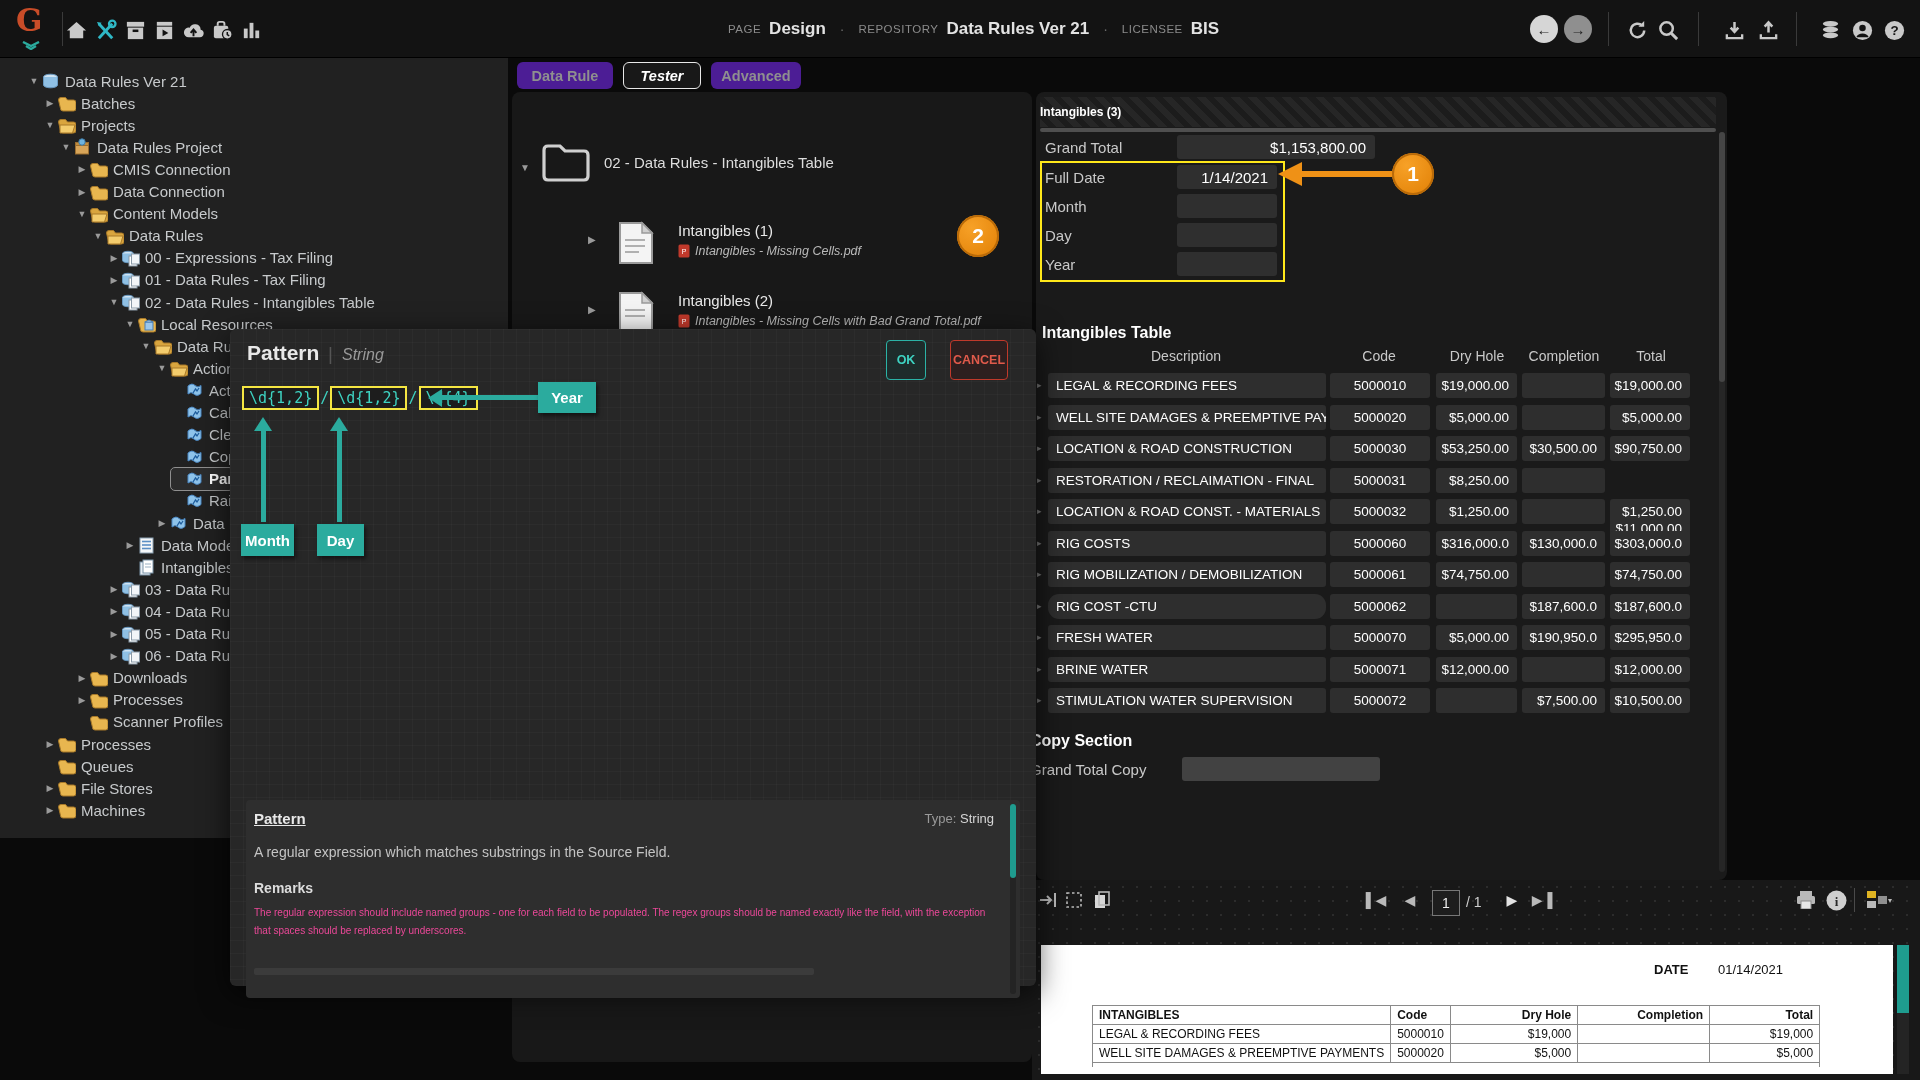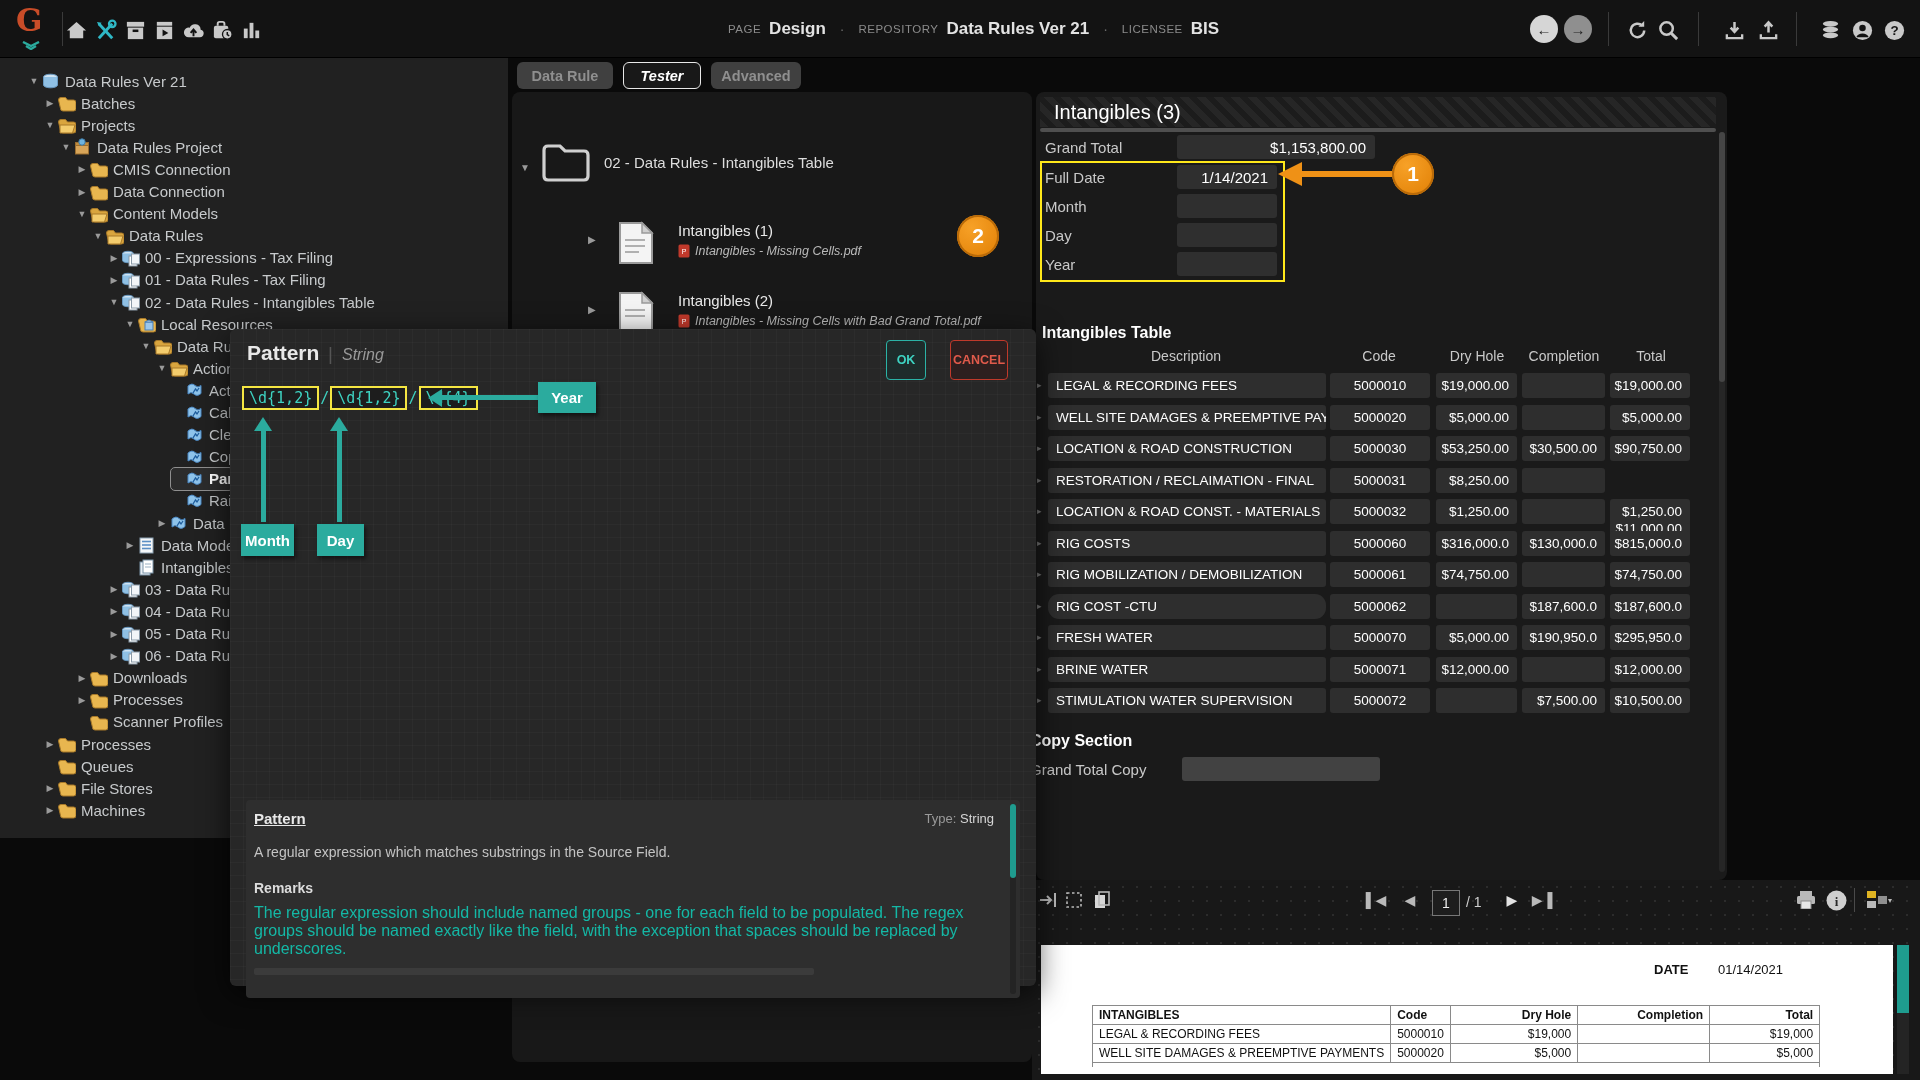--- a/index.html
+++ b/index.html
@@ -27,35 +27,35 @@
   .tree-row{position:absolute;height:22px;display:flex;align-items:center;cursor:pointer;white-space:nowrap;}
   .tree-arrow{width:14px;font-size:9px;color:#9a9a9a;text-align:center;flex:none;}
   .tree-ico{width:19px;height:18px;flex:none;margin-right:5px;}
   .tree-label{font-size:15px;color:#c7cacc;}
   .tree-row.sel .tree-label{color:#fff;font-weight:bold;}
   .tree-row.sel{outline:1px solid #8f8f8f;border-radius:4px;background:#2c2c2c;}
 
   
   #mid-card{left:512px;top:92px;width:520px;height:970px;background:#181818;border-radius:8px;}
   .tab{position:absolute;top:62px;height:27px;border-radius:6px;display:flex;align-items:center;justify-content:center;
-    font-size:14.5px;font-weight:bold;color:#8f8f8f;background:#404040;cursor:pointer;}
+    font-size:14.5px;font-weight:bold;color:#8f8f8f;background:#4c1d95;cursor:pointer;}
   .tab.active{background:#181818;border:1px solid #e8e8e8;color:#ffffff;}
   #testbatch-hdr{position:absolute;left:0;top:0;width:100%;height:36px;background:#1f1f1f;
     border-bottom:1px solid #3a3a3a;border-radius:8px 8px 0 0;display:flex;align-items:center;}
   #testbatch-title{font-size:13px;letter-spacing:1.5px;color:#b5b5b5;margin-left:20px;}
   .mini-ico{width:22px;height:22px;display:flex;align-items:center;justify-content:center;cursor:pointer;}
   .doc-title{font-size:15px;color:#e8e8e8;}
   .doc-sub{font-size:12.5px;font-style:italic;color:#b9b9b9;}
 
   
   #right-card{left:1036px;top:92px;width:691px;height:788px;background:#1a1a1a;border-radius:8px;overflow:hidden;}
   #insp-hdr{position:absolute;left:4px;top:5px;width:676px;height:30px;
     background:repeating-linear-gradient(45deg,#262626 0 6px,#1c1c1c 6px 12px);
     display:flex;align-items:center;}
-  #insp-hdr span{font-size:20px;font-weight:normal;color:#ffffff;margin-left:14px;}
+  #insp-hdr span{font-size:12px;font-weight:bold;color:#ffffff;}
   #insp-hscroll{position:absolute;left:4px;top:36px;width:676px;height:4px;background:#4f4f4f;border-radius:2px;}
   .fld-label{position:absolute;font-size:15px;color:#c9c9c9;}
   .fld-box{position:absolute;background:#2f2f2f;border-radius:3px;font-size:15px;color:#fff;
     display:flex;align-items:center;justify-content:flex-end;padding:0 9px;cursor:text;}
   #yellow-box{position:absolute;border:2px solid #ffe81a;}
   .sec-title{position:absolute;font-size:16px;font-weight:bold;color:#ffffff;white-space:nowrap;}
   .th{position:absolute;font-size:14px;color:#c9c9c9;text-align:center;}
   .cell{position:absolute;height:25px;background:#2e2e2e;border-radius:3px;font-size:13.5px;color:#fff;
     display:flex;align-items:center;overflow:hidden;white-space:nowrap;}
   .cell.desc{padding:0 8px;justify-content:flex-start;}
@@ -106,21 +106,21 @@
     border-bottom:14px solid #2bab9e;}
   .tealbar-h{position:absolute;height:5px;background:#2bab9e;}
   .tealhead-left{position:absolute;width:0;height:0;border-top:9px solid transparent;border-bottom:9px solid transparent;
     border-right:14px solid #2bab9e;}
   #help{position:absolute;left:16px;top:471px;width:774px;height:198px;background:#2e2e2e;border-radius:4px;overflow:hidden;}
   #help-title{position:absolute;left:8px;top:10px;font-size:15px;font-weight:bold;color:#e8e8e8;text-decoration:underline;}
   #help-type{position:absolute;right:26px;top:11px;font-size:13px;color:#9a9a9a;}
   #help-type b{color:#d6d6d6;font-weight:normal;}
   #help-desc{position:absolute;left:8px;top:44px;font-size:14px;color:#c4c4c4;}
   #help-remarks-t{position:absolute;left:8px;top:80px;font-size:14px;font-weight:bold;color:#dcdcdc;}
-  #help-remarks{position:absolute;left:8px;top:104px;width:748px;font-size:16px;line-height:18px;color:#14b8a6;}
+  #help-remarks{position:absolute;left:8px;top:104px;width:748px;font-size:10px;line-height:18px;color:#ec4899;}
   #help-clip{position:absolute;left:8px;top:168px;width:560px;height:7px;background:#3e3e3e;border-radius:2px;opacity:.8;}
   #help-scroll{position:absolute;right:4px;top:4px;width:6px;height:190px;background:#242424;border-radius:3px;}
   #help-scroll div{width:6px;height:74px;background:#1f9c8f;border-radius:3px;}
 
   
   #arrow1-line{position:absolute;left:1300px;top:171px;width:92px;height:6px;background:#ef9116;z-index:39;}
   #arrow1-head{position:absolute;left:1278px;top:162px;width:0;height:0;border-top:12px solid transparent;
     border-bottom:12px solid transparent;border-right:24px solid #ef9116;z-index:39;}
 </style>
 </head>
@@ -691,21 +691,21 @@
         <div class="cell desc" style="left:12px;top:367px;width:278px;">LOCATION &amp; ROAD CONST. - MATERIALS</div>
         <div class="cell code" style="left:294px;top:367px;width:100px;">5000032</div>
         <div class="cell money" style="left:400px;top:367px;width:81px;">$1,250.00</div>
         <div class="cell money" style="left:486px;top:367px;width:83px;"></div>
         <div class="cell money" style="left:574px;top:367px;width:80px;">$1,250.00</div>
         <span class="row-bullet" style="left:1px;top:405.5px;">▸</span>
         <div class="cell desc" style="left:12px;top:398.5px;width:278px;">RIG COSTS</div>
         <div class="cell code" style="left:294px;top:398.5px;width:100px;">5000060</div>
         <div class="cell money" style="left:400px;top:398.5px;width:81px;">$316,000.0</div>
         <div class="cell money" style="left:486px;top:398.5px;width:83px;">$130,000.0</div>
-        <div class="cell money" style="left:574px;top:398.5px;width:80px;">$815,000.0</div>
+        <div class="cell money" style="left:574px;top:398.5px;width:80px;">$303,000.0</div>
         <span class="row-bullet" style="left:1px;top:437px;">▸</span>
         <div class="cell desc" style="left:12px;top:430px;width:278px;">RIG MOBILIZATION / DEMOBILIZATION</div>
         <div class="cell code" style="left:294px;top:430px;width:100px;">5000061</div>
         <div class="cell money" style="left:400px;top:430px;width:81px;">$74,750.00</div>
         <div class="cell money" style="left:486px;top:430px;width:83px;"></div>
         <div class="cell money" style="left:574px;top:430px;width:80px;">$74,750.00</div>
         <span class="row-bullet" style="left:1px;top:468.5px;">▸</span>
         <div class="cell desc" style="left:12px;top:461.5px;width:278px;border-radius:11px;">RIG COST -CTU</div>
         <div class="cell code" style="left:294px;top:461.5px;width:100px;">5000062</div>
         <div class="cell money" style="left:400px;top:461.5px;width:81px;"></div>

